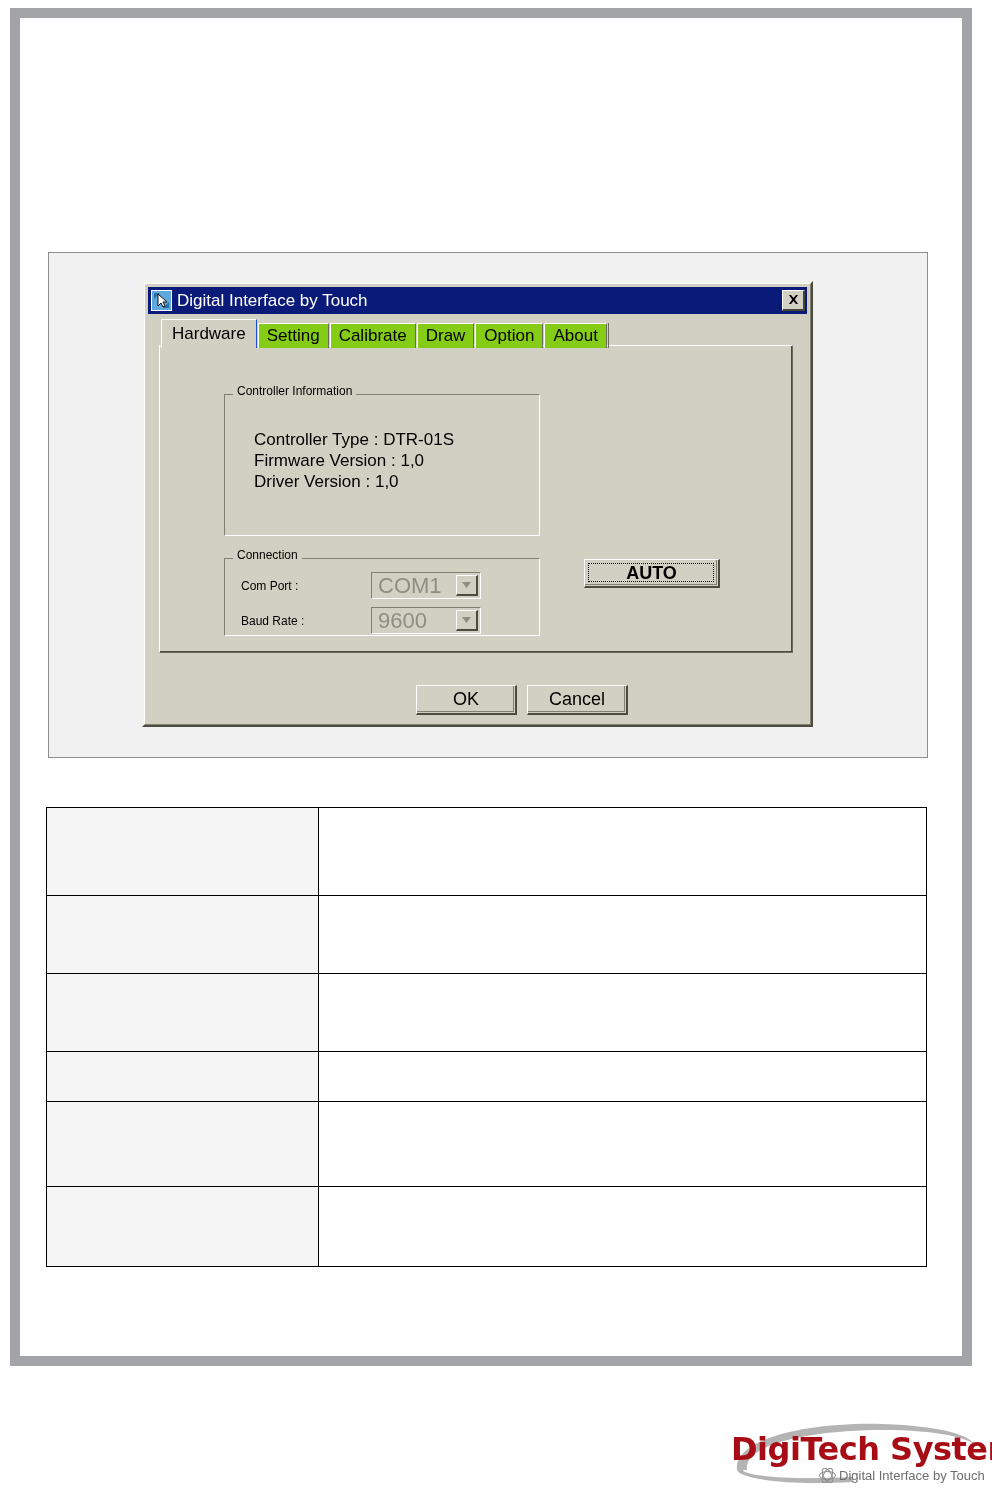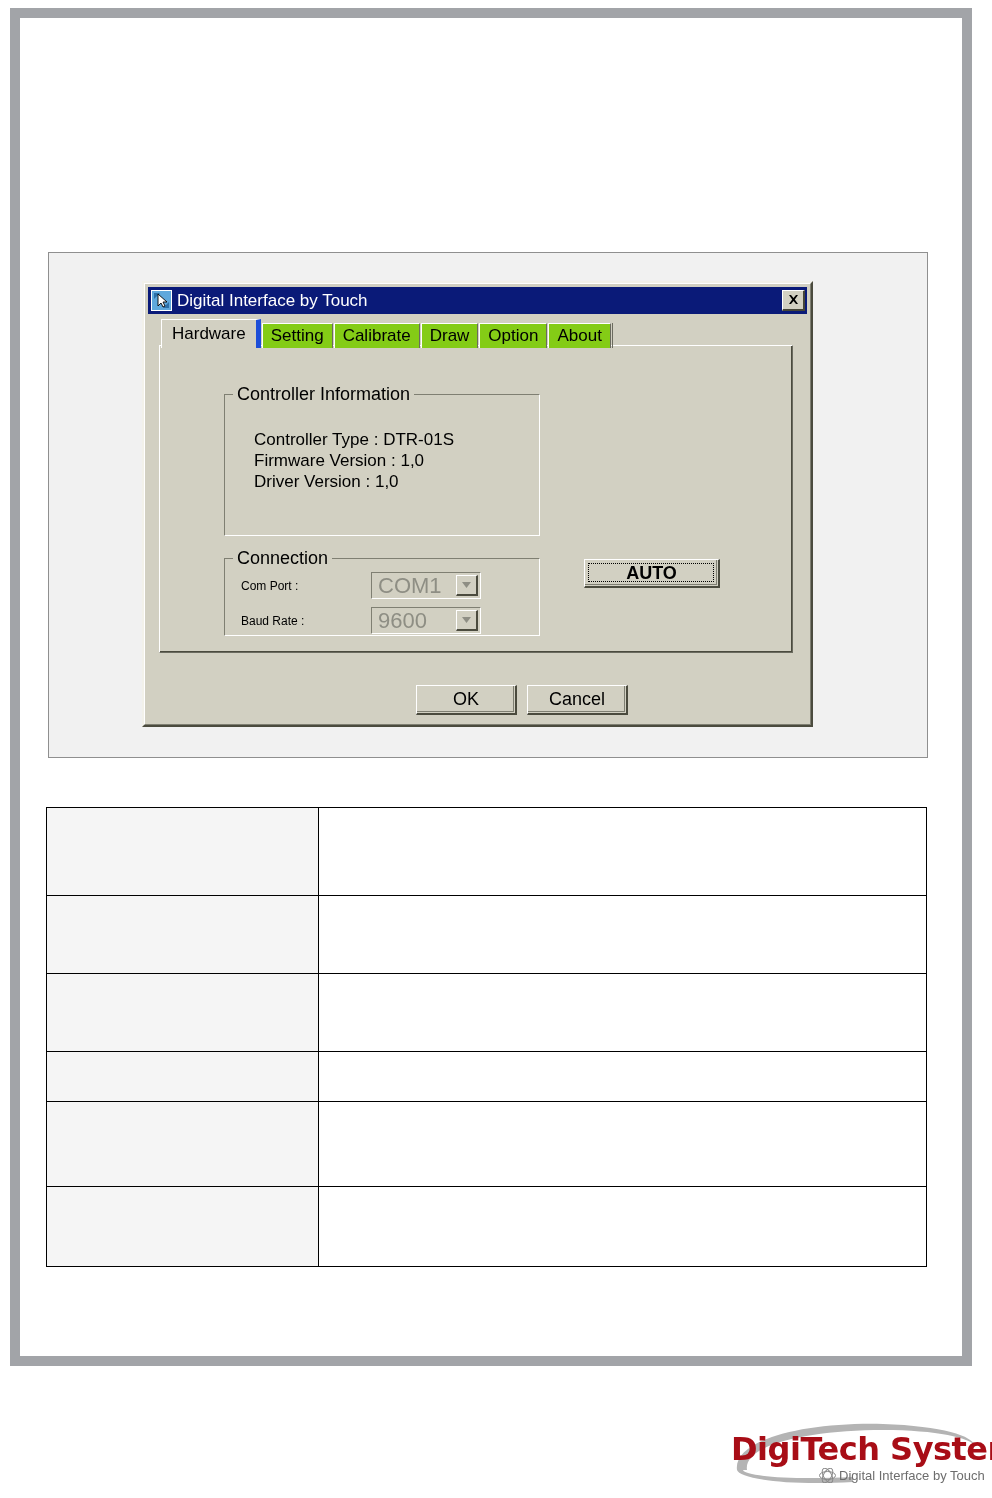--- a/index.html
+++ b/index.html
@@ -139,21 +139,21 @@
     white-space: nowrap;
     cursor: default;
     margin-right: 1px;
   }
   .tab.selected {
     height: 29px;
     background: #d2d0c2;
     font-weight: normal;
     padding: 0 10px;
     margin-bottom: 0px;
-    border-right: 5px solid #1d4ed8;
+    border-right: 1px solid #1d4ed8;
     z-index: 6;
     position: relative;
   }
   .tab-end-mark {
     width: 1px;
     height: 25px;
     background: #6b6b5f;
   }
 
   
@@ -186,21 +186,21 @@
     border-right: 1px solid #ffffff;
     border-bottom: 1px solid #ffffff;
     box-sizing: border-box;
   }
   .groupbox-title {
     position: absolute;
     top: -11px;
     left: 8px;
     background: #d2d0c2;
     padding: 0 4px;
-    font-size: 18px;
+    font-size: 12px;
     color: #000000;
     font-family: "Liberation Sans", sans-serif;
     white-space: nowrap;
   }
 
   #group-controller {
     left: 64px;
     top: 48px;
     width: 316px;
     height: 142px;

